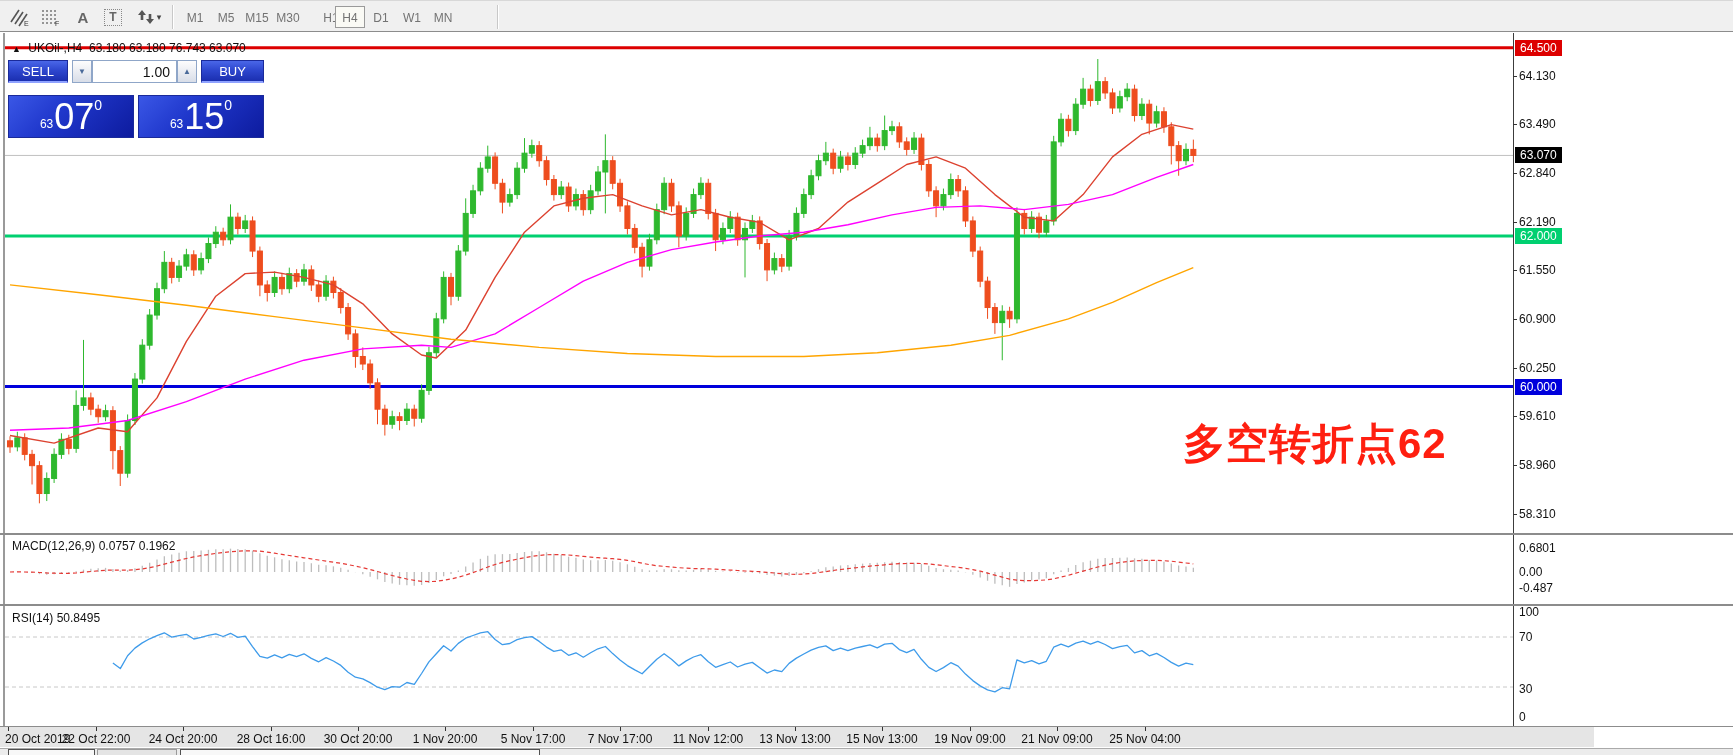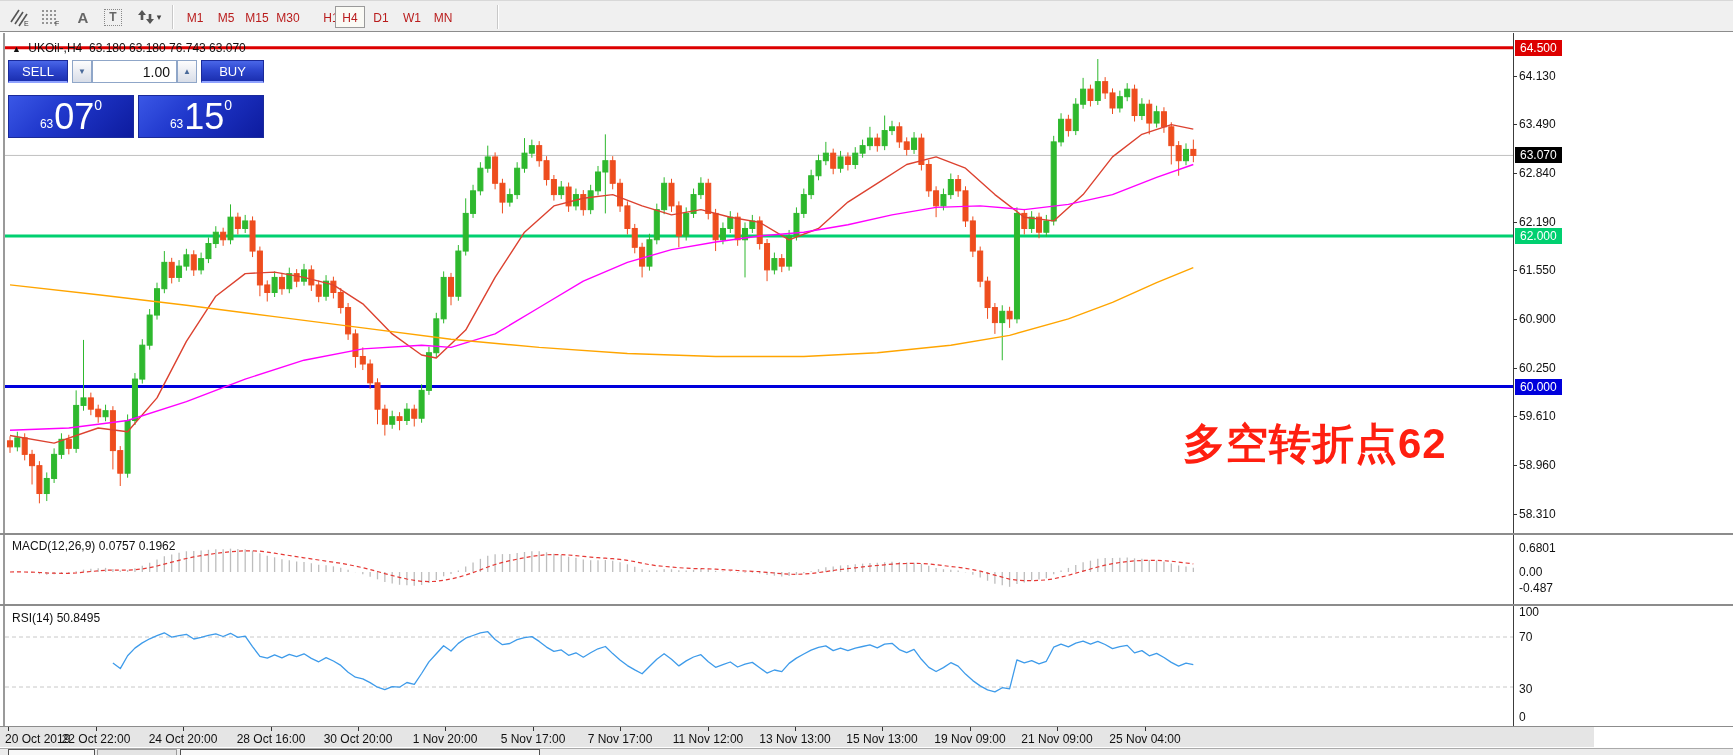--- a/index.html
+++ b/index.html
@@ -8,21 +8,21 @@
   #app { position:relative; width:1733px; height:755px; background:#ffffff; }
 
   
   #toolbar { position:absolute; left:0; top:0; width:1733px; height:32px;
     background:#f0f0f0; border-bottom:1px solid #8c8c8c; border-top:1px solid #d8d8d8; }
   .tb-icon { position:absolute; top:4px; width:26px; height:24px; display:flex;
     align-items:center; justify-content:center; cursor:pointer; color:#555; }
   .tb-sep { position:absolute; top:4px; width:2px; height:24px;
     border-left:1px solid #c8c8c8; border-right:1px solid #ffffff; }
   .tf-btn { position:absolute; top:5px; height:22px; width:30px; text-align:center;
-    font-size:12px; color:#b91c1c; line-height:22px; cursor:pointer; background:transparent; border:1px solid transparent; }
+    font-size:12px; color:#737373; line-height:22px; cursor:pointer; background:transparent; border:1px solid transparent; }
   .tf-btn.active { background:#fafaf5; border:1px solid #9a9a9a; }
 
   
   .divider { position:absolute; left:0; width:1733px; background:#8c8c8c; }
   #left-frame { position:absolute; left:3px; top:33px; width:2px; height:714px; background:#9a9a9a; }
   #axis-line { position:absolute; left:1513px; top:33px; width:1px; height:714px; background:#3c3c3c; }
   svg.layer { position:absolute; left:5px; }
 
   
   #symbol-header { position:absolute; left:12px; top:41px; font-size:12px; color:#111; white-space:nowrap; }

